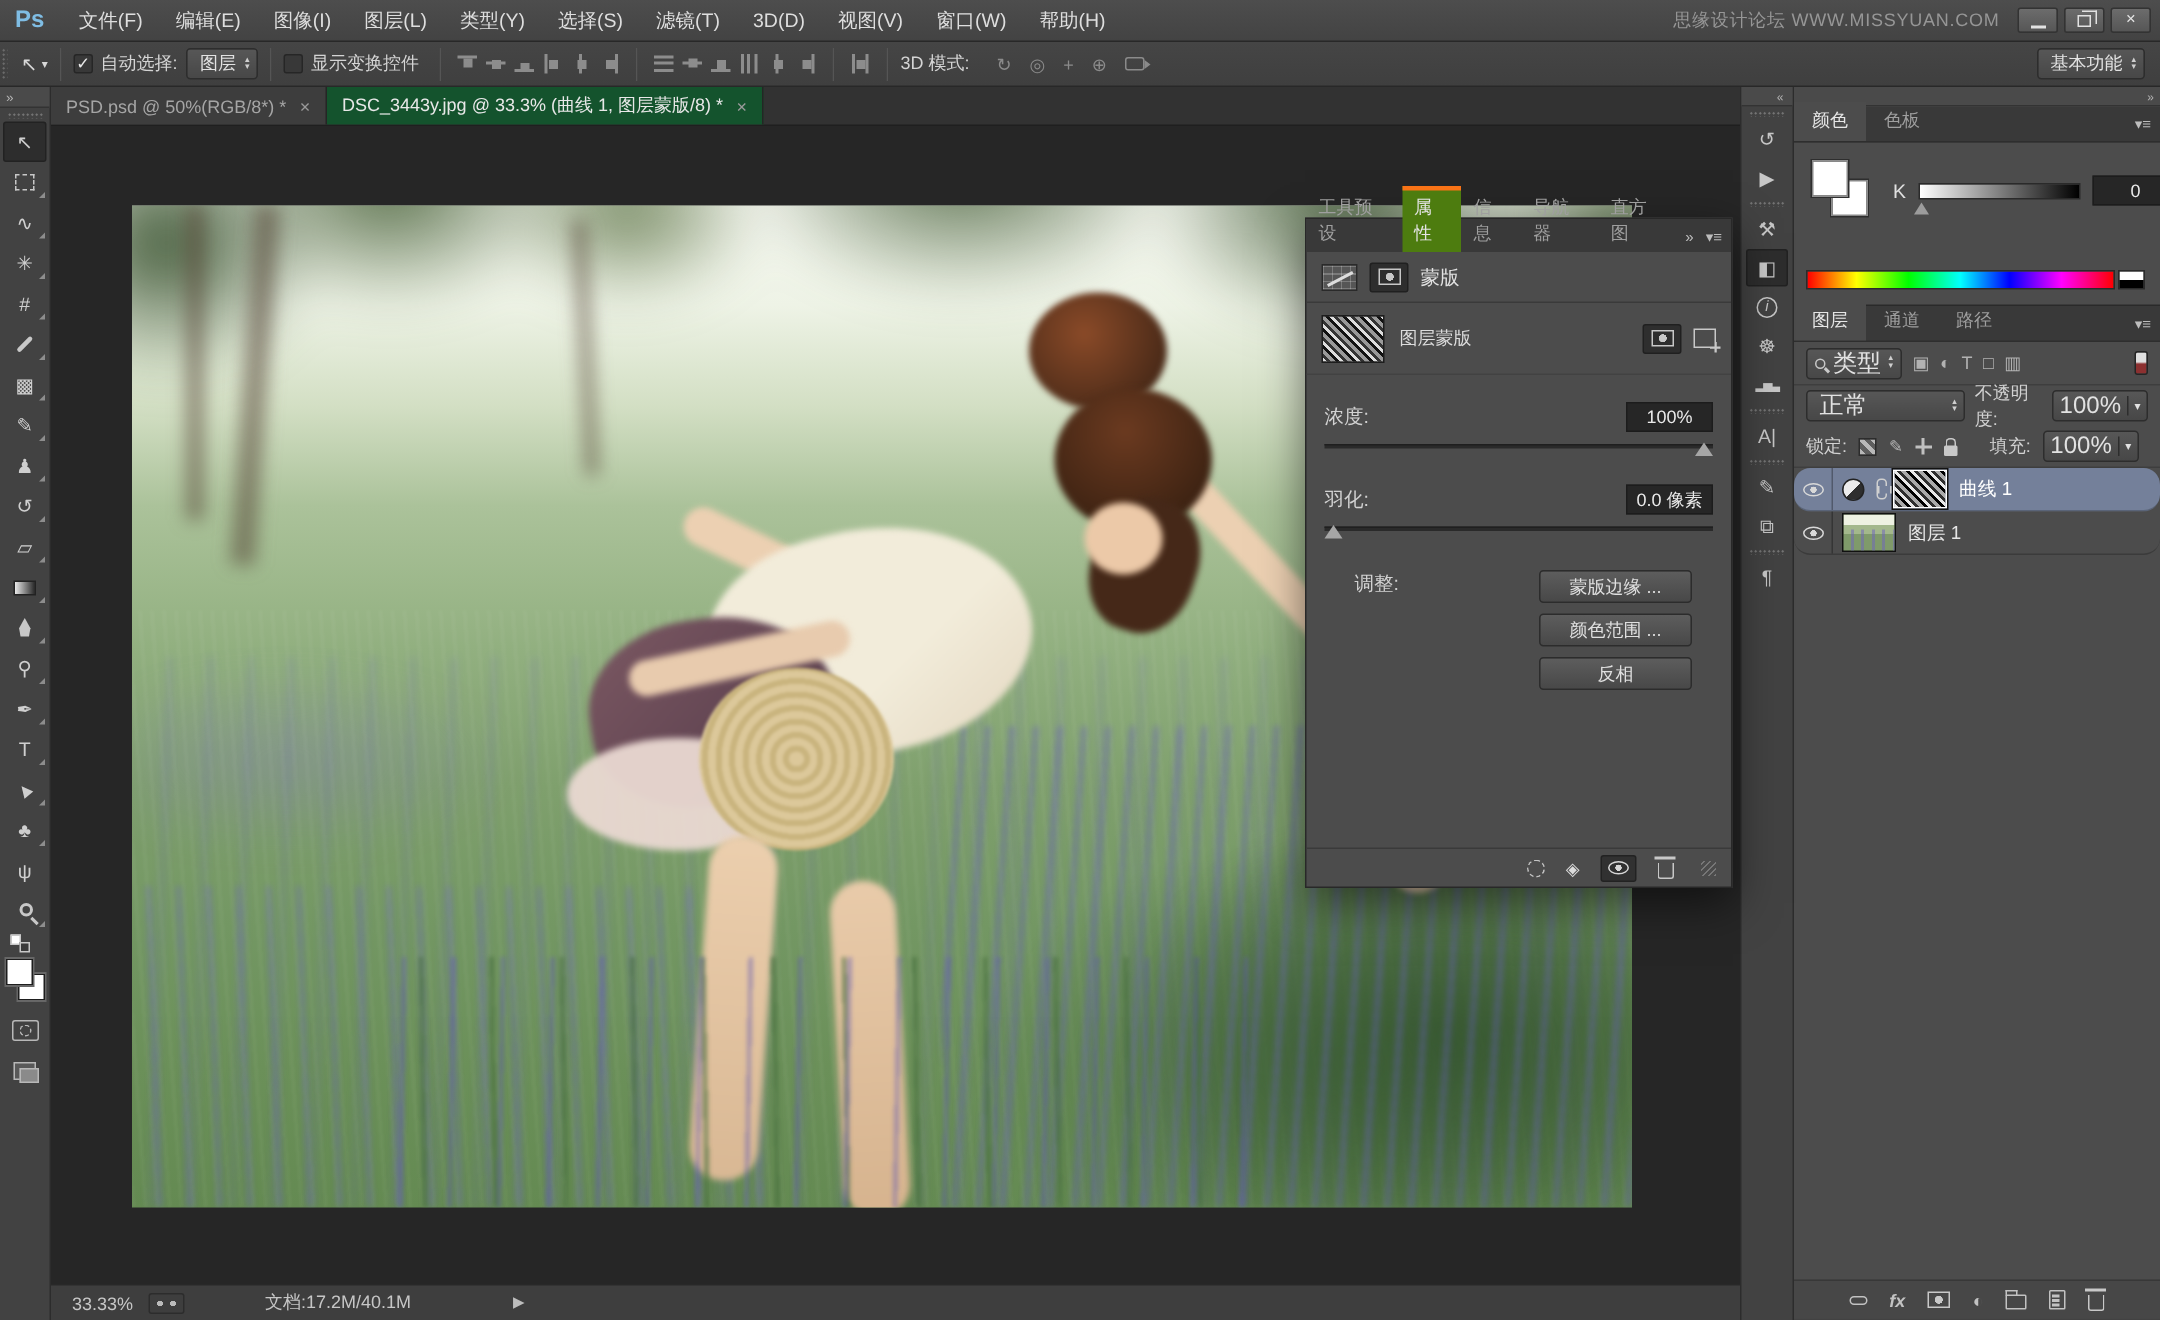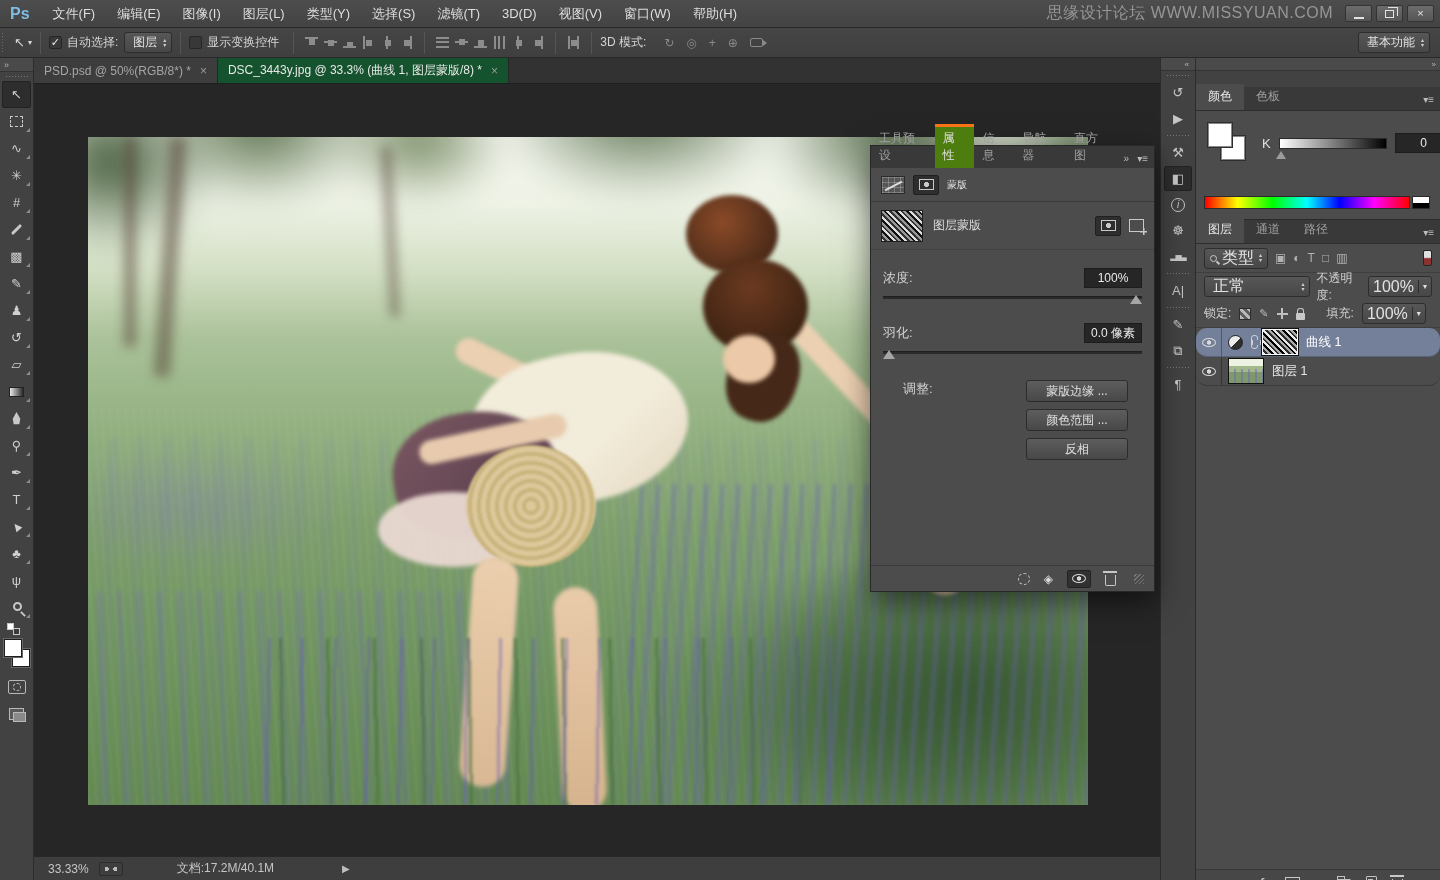--- a/index.html
+++ b/index.html
@@ -9,21 +9,21 @@
   #app *{box-sizing:border-box;}
   .grip{height:4px;width:24px;margin:3px auto 2px;background-image:radial-gradient(#787878 35%,transparent 40%);background-size:3px 3px;}
   .vgrip{position:absolute;left:1px;top:4px;bottom:4px;width:4px;background-image:radial-gradient(#6e6e6e 35%,transparent 40%);background-size:3px 3px;}
 
   
   #menubar{position:absolute;left:0;top:0;width:1440px;height:28px;background:linear-gradient(#4d4d4d,#434343);
            border-bottom:1px solid #282828;display:flex;align-items:center;}
   .ps-logo{font-weight:bold;font-size:16px;color:#7fbde4;padding:0 12px 0 10px;}
   .menu-item{font-size:13px;color:#dedede;padding:0 11px;height:28px;line-height:28px;cursor:default;}
   #mb-right{margin-left:auto;display:flex;align-items:center;gap:4px;padding-right:6px;}
-  .watermark{font-size:16px;color:#969696;letter-spacing:.5px;margin-right:8px;}
+  .watermark{font-size:12px;color:#969696;letter-spacing:.5px;margin-right:8px;}
   .wbtn{width:27px;height:17px;background:linear-gradient(#6c6c6c,#565656);border:1px solid #333;border-radius:2px;
         display:flex;align-items:center;justify-content:center;color:#e6e6e6;font-size:11px;line-height:1;}
   .wbtn .minbar{width:10px;height:2px;background:#e2e2e2;margin-top:8px;}
   .wbtn .rsq{position:relative;width:9px;height:8px;border:1px solid #e2e2e2;}
   .wbtn .rsq:before{content:"";position:absolute;left:2px;top:-4px;width:9px;height:8px;border:1px solid #e2e2e2;border-bottom:none;border-left:none;}
 
   
   #optionsbar{position:absolute;left:0;top:28px;width:1440px;height:30px;background:linear-gradient(#454545,#3f3f3f);
               border-bottom:1px solid #282828;display:flex;align-items:center;font-size:12px;}
   .ob-sep{width:1px;height:22px;background:#2e2e2e;border-right:1px solid #555;margin:0 8px;}
@@ -145,21 +145,21 @@
   .pp-tab{padding:3px 8px 4px;color:#9f9f9f;}
   .pp-tab.active{background:#4d7c0f;color:#e4e4e4;border-top:3px solid #f97316;}
   .pp-tabs .right{margin-left:auto;display:flex;gap:8px;padding:0 6px 4px;color:#bdbdbd;font-size:10px;}
   .pp-head{height:34px;display:flex;align-items:center;gap:8px;padding:0 10px;border-bottom:1px solid #3a3a3a;}
   .i-curves{width:24px;height:18px;border:1px solid #2a2a2a;background:#565656;position:relative;
     background-image:repeating-linear-gradient(0deg,rgba(255,255,255,.22) 0 1px,transparent 1px 5px),
                      repeating-linear-gradient(90deg,rgba(255,255,255,.22) 0 1px,transparent 1px 6px);}
   .i-curves:after{content:"";position:absolute;left:2px;top:8px;width:19px;height:2px;background:#ddd;transform:rotate(-28deg);}
   .pbtn{width:26px;height:20px;background:#2e2e2e;border:1px solid #202020;border-radius:2px;display:flex;align-items:center;justify-content:center;}
   .i-mask{width:15px;height:11px;border:1.5px solid #c8c8c8;background-image:radial-gradient(circle,#c8c8c8 0 2.6px,transparent 2.7px);}
-  .pp-title{font-size:10px;color:#e2e2e2;}
+  .pp-title{font-size:13px;color:#e2e2e2;}
   .pp-maskrow{height:48px;display:flex;align-items:center;gap:10px;padding:0 10px;border-bottom:1px solid #424242;}
   .noise{width:42px;height:32px;border:1px solid #1d1d1d;
     background:repeating-linear-gradient(45deg,#ddd 0 2px,#333 2px 4px,#999 4px 6px,#111 6px 8px),
                repeating-linear-gradient(-45deg,rgba(255,255,255,.5) 0 3px,rgba(0,0,0,.5) 3px 6px);}
   .pp-maskrow .right{margin-left:auto;display:flex;align-items:center;gap:8px;}
   .i-addmask{width:15px;height:13px;border:1.5px solid #c8c8c8;position:relative;}
   .i-addmask:after{content:"";position:absolute;right:-4px;bottom:-4px;width:7px;height:7px;
     background:linear-gradient(#c8c8c8 0 0) center/7px 1.5px no-repeat,linear-gradient(#c8c8c8 0 0) center/1.5px 7px no-repeat,#4c4c4c;}
   .pp-row{padding:0 12px;position:relative;}
   .pp-lbl{color:#d2d2d2;font-size:13px;}
@@ -186,21 +186,21 @@
   .dicon.active{background:#2d2d2d;border:1px solid #222;border-radius:2px;}
   .dicon .circ{width:14px;height:14px;border:1px solid #c6c6c6;border-radius:50%;font-size:10px;font-style:italic;display:flex;align-items:center;justify-content:center;}
   .dicon .histg{font-size:8px;letter-spacing:-1px;}
 
   
   #rightdock{position:absolute;left:1196px;top:58px;width:244px;height:822px;background:#424242;}
   .ptabs{height:24px;background:#393939;display:flex;align-items:flex-end;border-bottom:1px solid #2e2e2e;}
   .ptab{padding:4px 12px 5px;font-size:12px;color:#9f9f9f;}
   .ptab.active{background:#4c4c4c;color:#e6e6e6;}
   .ptabs .pmenu{margin-left:auto;color:#bdbdbd;font-size:10px;padding:0 6px 5px;}
-  #colorpanel{background:#4c4c4c;border-bottom:1px solid #2a2a2a;margin-top:16px;}
+  #colorpanel{background:#4c4c4c;border-bottom:1px solid #2a2a2a;}
   .cp-body{position:relative;height:108px;}
   .cp-sw{position:absolute;left:12px;top:12px;width:44px;height:44px;}
   .cp-sw .f,.cp-sw .b{position:absolute;width:24px;height:24px;background:#fff;border:1px solid #888;box-shadow:0 0 0 1px #2e2e2e;}
   .cp-sw .f{left:0;top:0;z-index:2;}
   .cp-sw .b{left:13px;top:13px;}
   .cp-krow{position:absolute;left:66px;top:22px;display:flex;align-items:center;gap:8px;}
   .cp-k{font-size:13px;color:#e0e0e0;}
   .kslider{width:108px;height:11px;border:1px solid #2a2a2a;background:linear-gradient(90deg,#fff,#000);position:relative;}
   .kthumb{position:absolute;left:-4px;top:12px;width:0;height:0;border-left:5px solid transparent;border-right:5px solid transparent;border-bottom:8px solid #9c9c9c;}
   .cp-val{width:36px;height:20px;}

